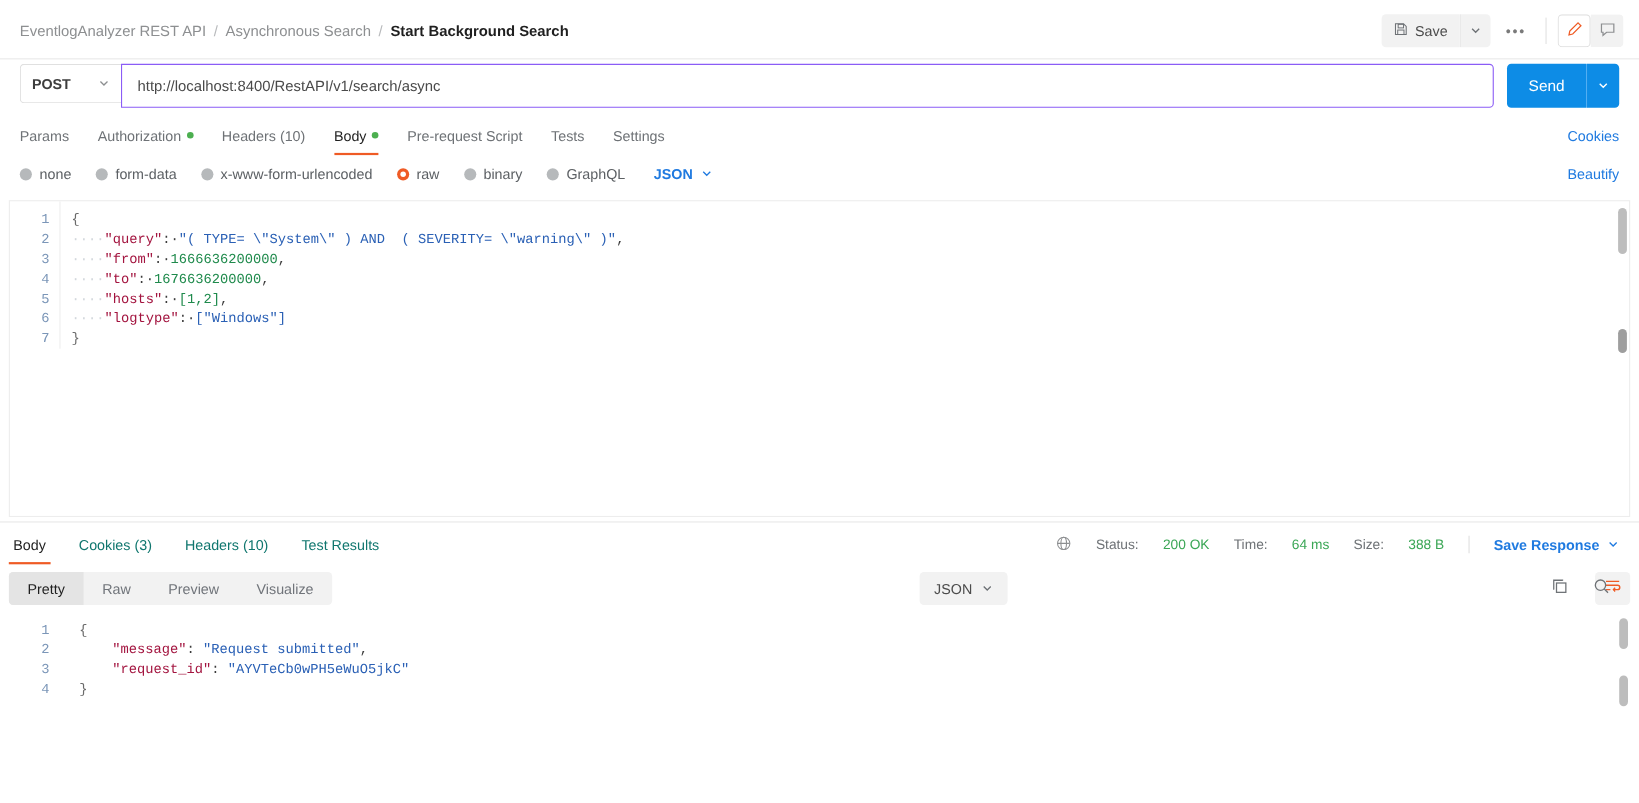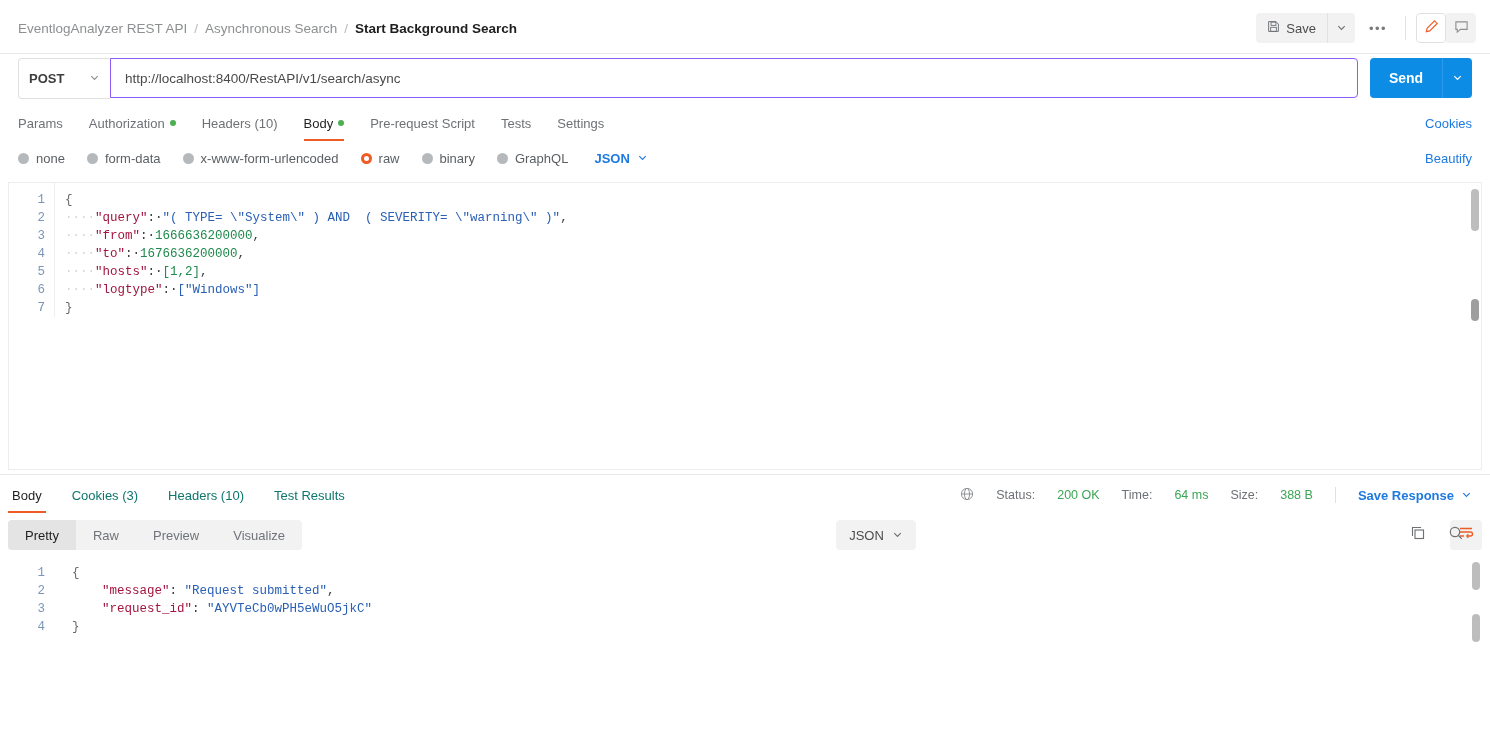--- a/index.html
+++ b/index.html
@@ -47,34 +47,34 @@
     background:transparent; display:flex; align-items:center; justify-content:center;
     cursor:pointer;
   }
   .icon-btn.boxed { border:1px solid #e0e0e0; background:#fff; }
   .icon-btn.grouped { background:#f2f2f2; border-radius:0 4px 4px 0; }
   .icon-group { display:flex; border-radius:4px; overflow:hidden; }
 
   
   .urlrow { position:absolute; left:18px; top:58px; width:1454px; height:40px; display:flex; }
   .method {
-    width:92px; height:41px; border:1px solid #e0e0e0; border-radius:4px 0 0 4px;
+    width:92px; height:36px; border:1px solid #e0e0e0; border-radius:4px 0 0 4px;
     border-right:none; display:flex; align-items:center; justify-content:space-between;
     padding:0 10px; font-size:13px; font-weight:bold; color:#3d3d3d; cursor:pointer;
     background:#fff;
   }
   .urlinput {
     flex:1; height:40px; border:1px solid #8b5cf6; border-radius:0 4px 4px 0;
     padding:0 14px; font-size:13.5px; color:#4a4a4a; outline:none;
     font-family:"Liberation Sans", sans-serif; background:#fff;
   }
   .send-wrap { display:flex; margin-left:12px; }
   .send-btn {
     background:#0d8ce6; color:#fff; border:none; height:40px; width:72px;
-    border-radius:4px 0 0 4px; font-size:14px; font-weight:bold; cursor:pointer;
+    border-radius:4px 0 0 4px; font-size:14px; font-weight:normal; cursor:pointer;
     font-family:"Liberation Sans", sans-serif;
   }
   .send-caret {
     background:#0d8ce6; border:none; border-left:1px solid #2a9bef; height:40px; width:30px;
     border-radius:0 4px 4px 0; cursor:pointer; display:flex; align-items:center; justify-content:center;
   }
 
   
   .reqtabs {
     position:absolute; left:0; top:108px; width:1490px; height:30px;

